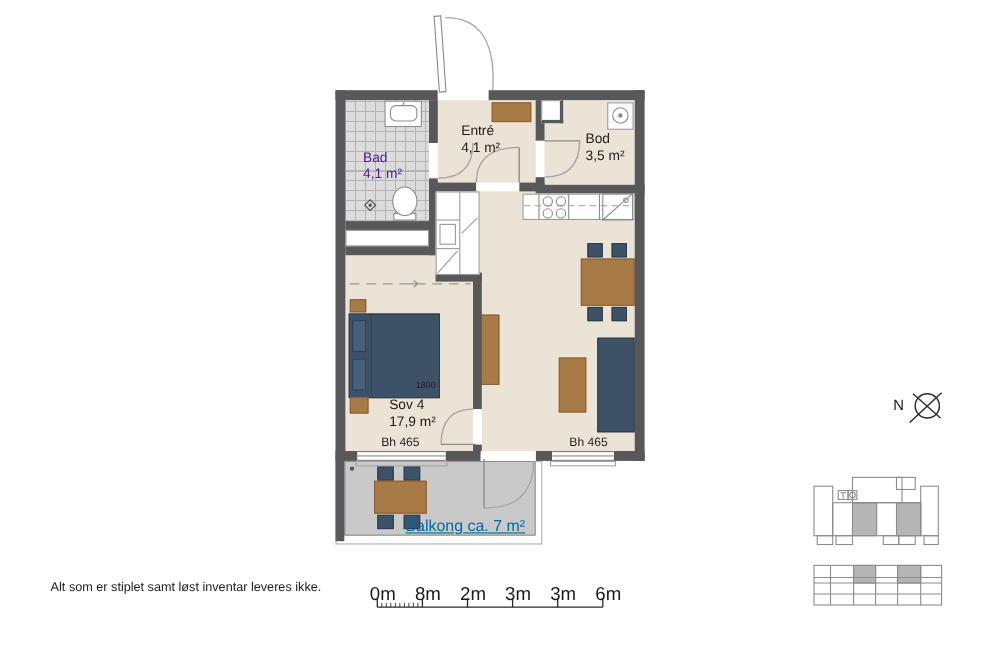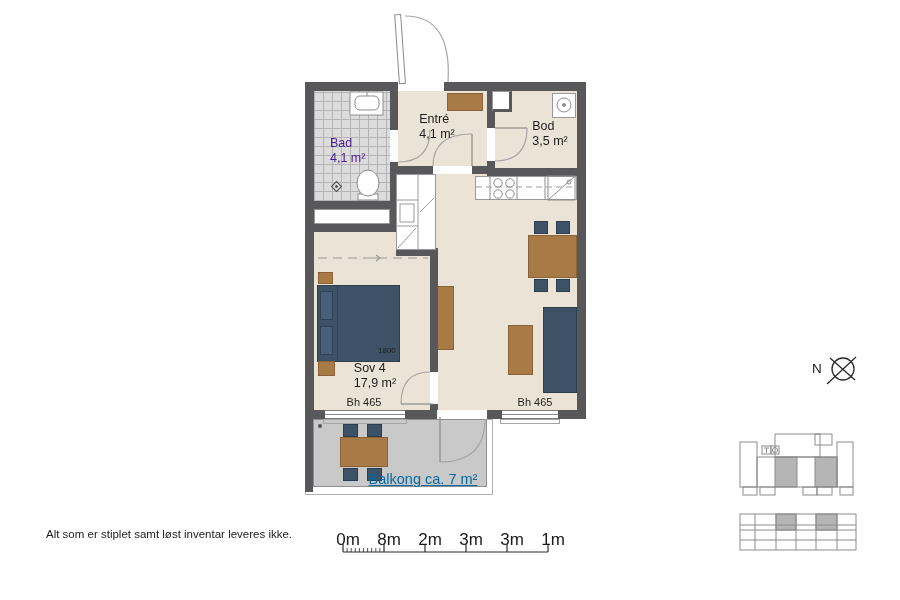--- a/index.html
+++ b/index.html
@@ -263,17 +263,17 @@
 
   <div class="balkong" style="left:423px;top:471px;">Balkong ca. 7 m²</div>
 
   <div class="north" style="left:812px;top:361px;">N</div>
 
   <div class="scalelbl" style="left:348px;top:530px;">0m</div>
   <div class="scalelbl" style="left:389px;top:530px;">8m</div>
   <div class="scalelbl" style="left:430px;top:530px;">2m</div>
   <div class="scalelbl" style="left:471px;top:530px;">3m</div>
   <div class="scalelbl" style="left:512px;top:530px;">3m</div>
-  <div class="scalelbl" style="left:553px;top:530px;">1m</div>
+  <div class="scalelbl" style="left:553px;top:530px;">6m</div>
 
   <div class="note" style="left:46px;top:528px;">Alt som er stiplet samt løst inventar leveres ikke.</div>
 
 </div>
 
 </body></html>

